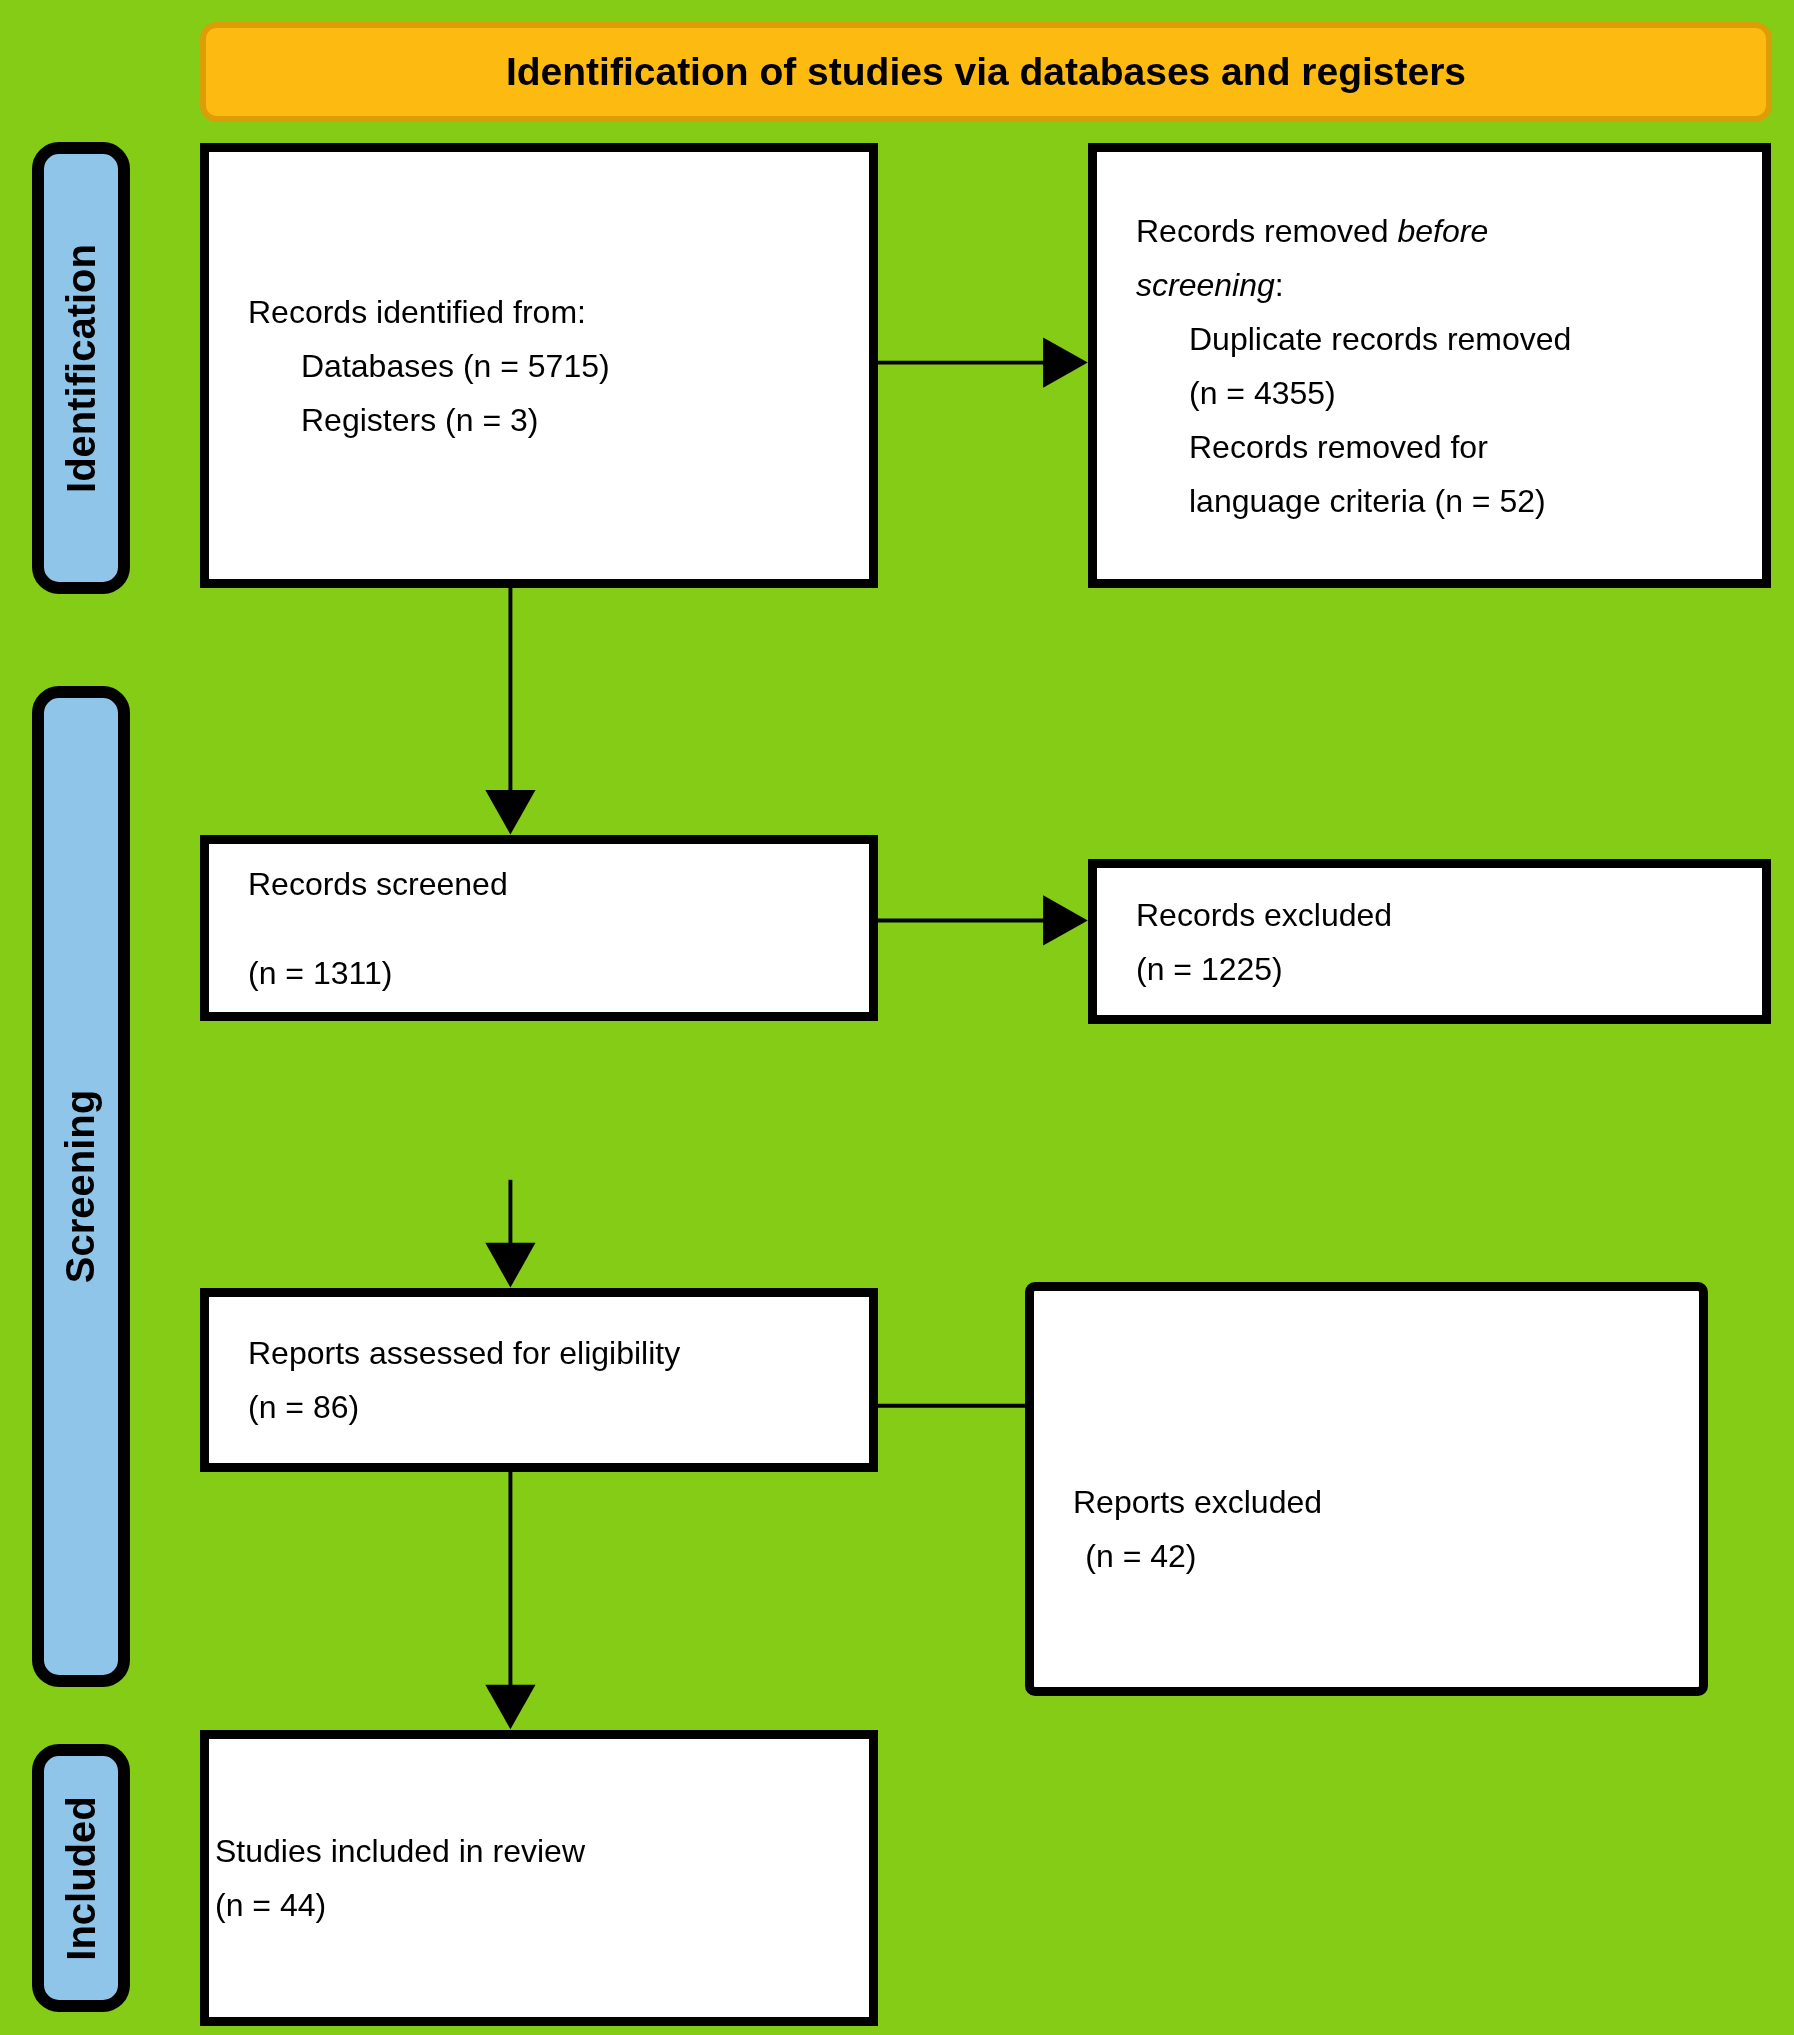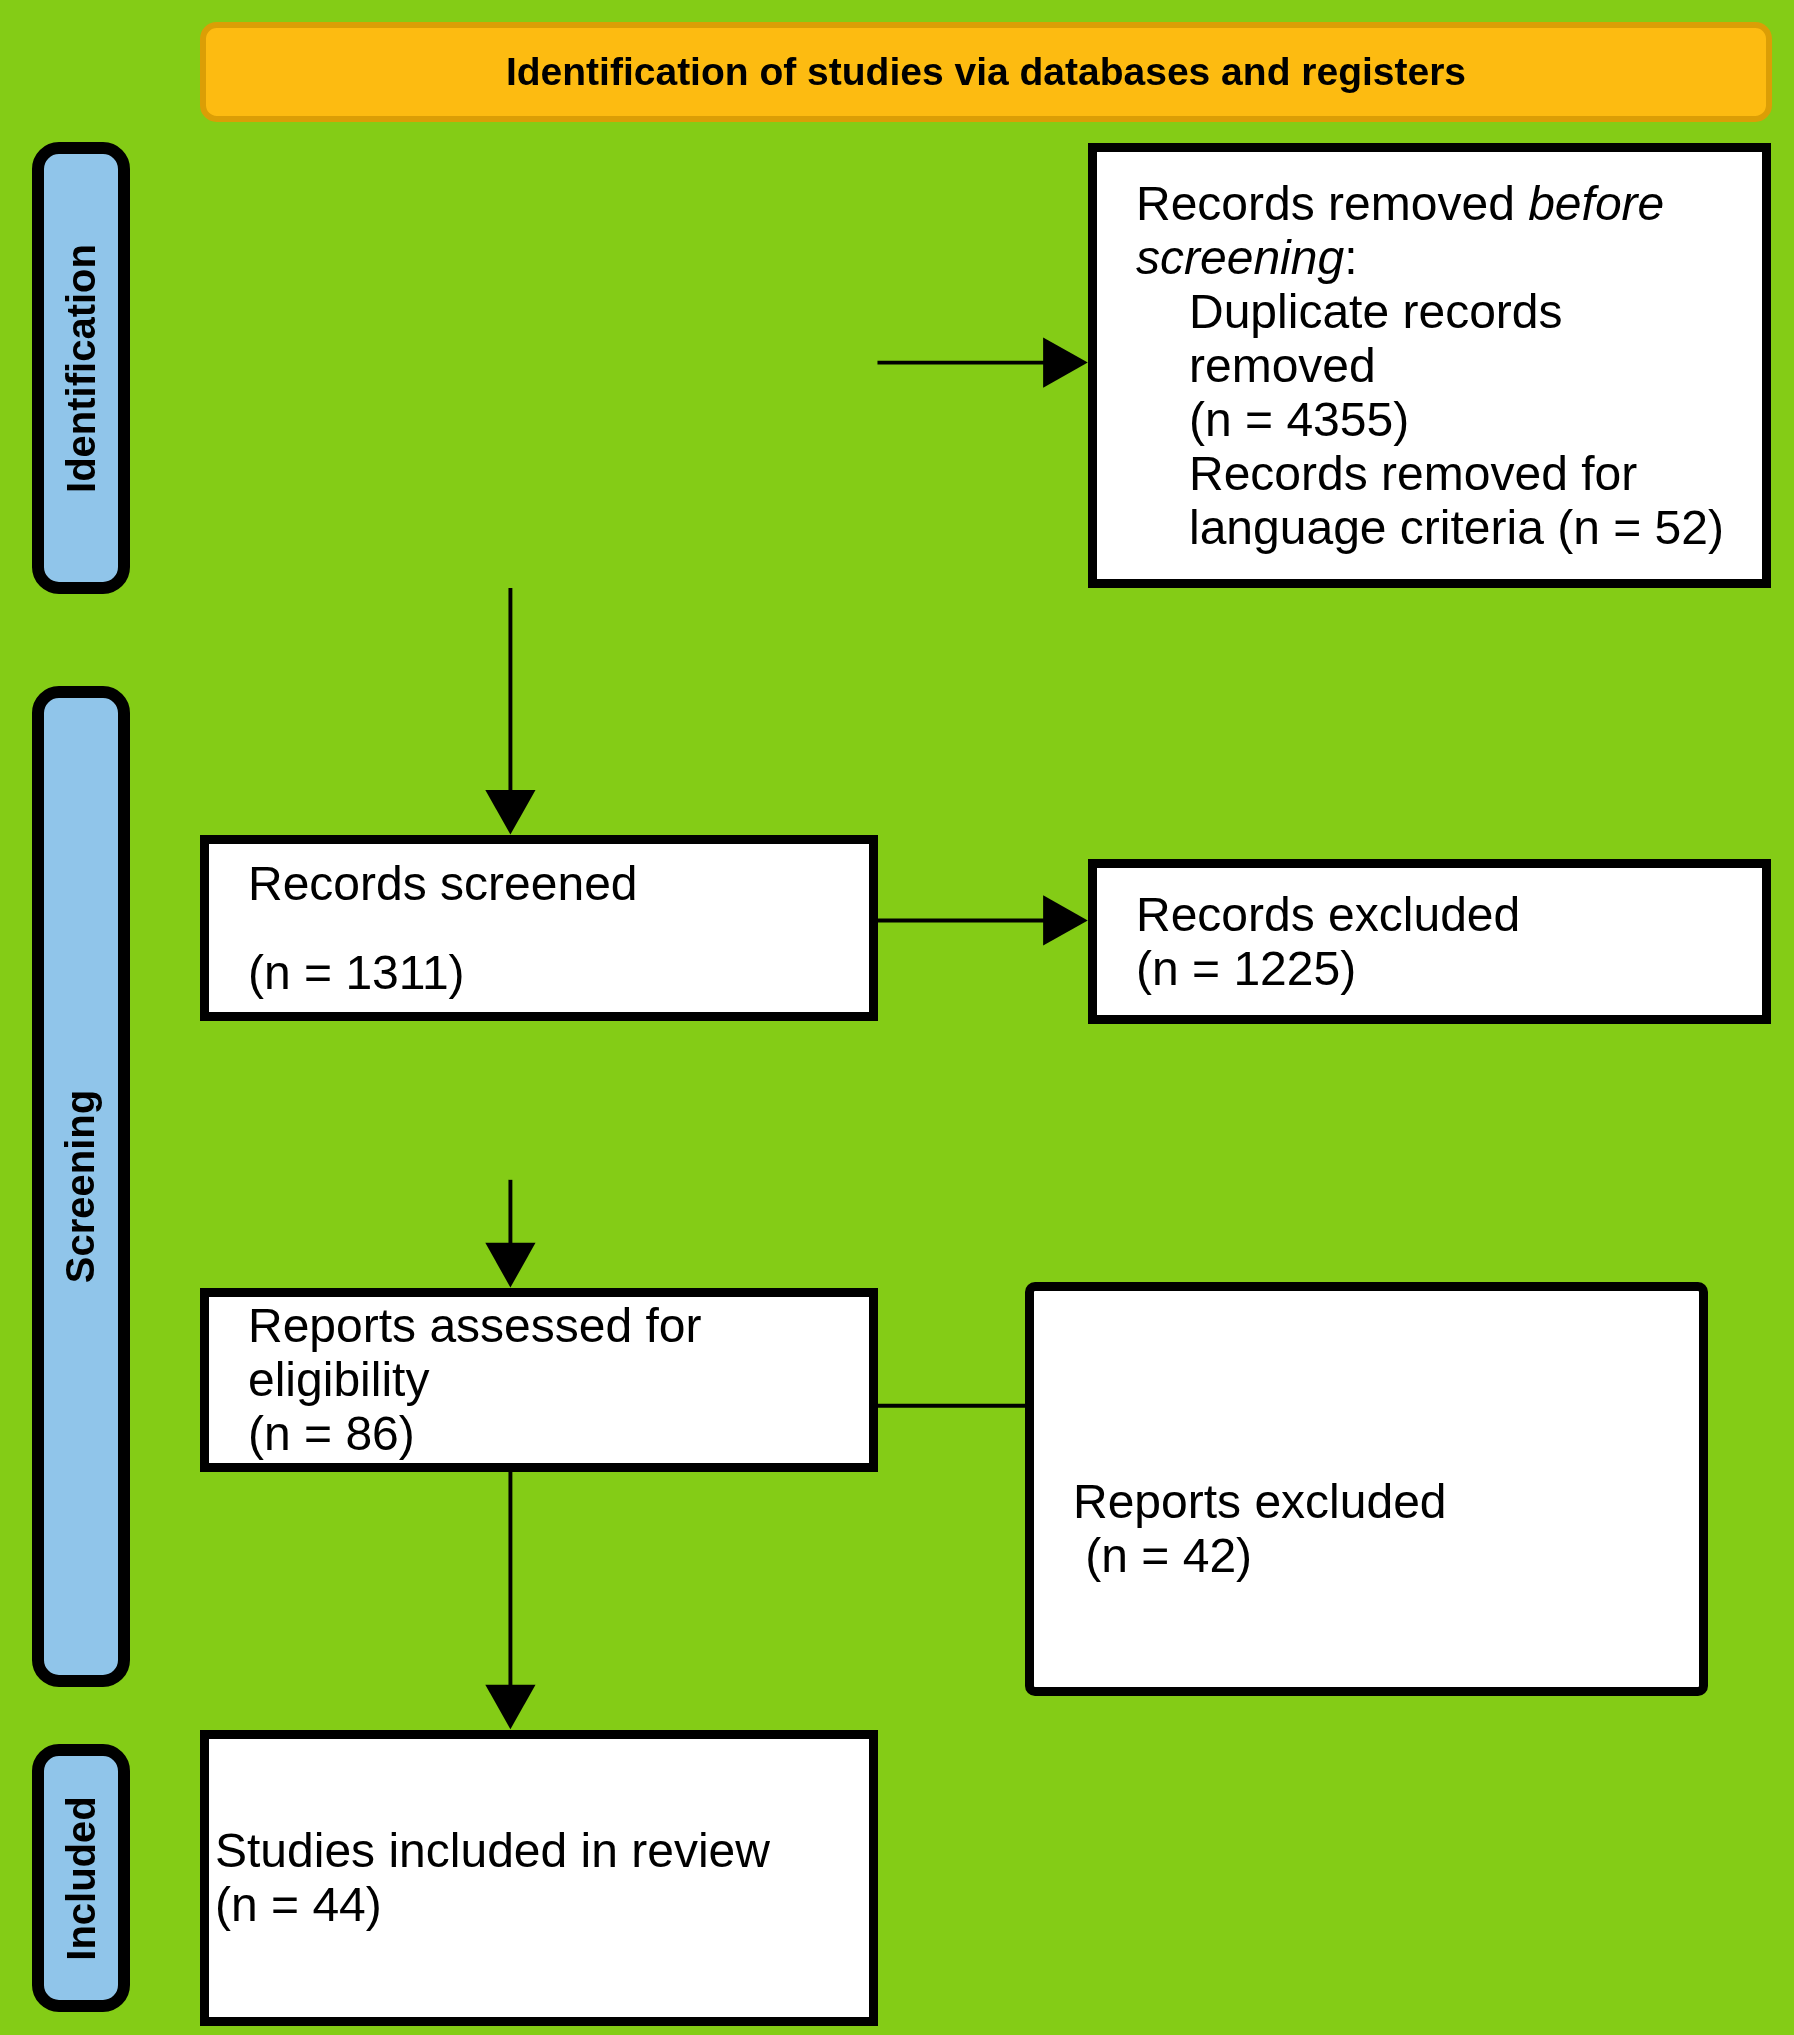--- a/index.html
+++ b/index.html
@@ -28,21 +28,21 @@
   }
   .stage-identification { top: 142px; height: 452px; }
   .stage-screening { top: 686px; height: 1001px; }
   .stage-included { top: 1744px; height: 268px; }
 
   .fbox {
     position: absolute; box-sizing: border-box; border: 9px solid #000;
     background: #ffffff; display: flex; flex-direction: column; justify-content: center;
     padding: 11px 28px 11px 39px; z-index: 2;
   }
-  .fbox .line { font-size: 48px; line-height: 54px; color: #000; }
+  .fbox .line { font-size: 32px; line-height: 54px; color: #000; }
   .fbox .indent { padding-left: 53px; }
   .fbox .indent-sm { padding-left: 12.3px; }
 
   .box-identified { left: 200px; top: 143px; width: 678px; height: 445px; }
   .box-removed   { left: 1088px; top: 143px; width: 683px; height: 445px; }
   .box-screened  { left: 200px; top: 835px; width: 678px; height: 186px; gap: 35px; }
   .box-excluded  { left: 1088px; top: 859px; width: 683px; height: 165px; }
   .box-assessed  { left: 200px; top: 1288px; width: 678px; height: 184px; }
   .box-reports-excluded { left: 1025px; top: 1282px; width: 683px; height: 414px; justify-content: flex-start; padding-top: 184px; border-radius: 10px; }
   .box-included  { left: 200px; top: 1730px; width: 678px; height: 296px; padding-left: 6px; }
@@ -89,20 +89,25 @@
   <div class="stage stage-identification">
     <span>Identification</span>
   </div>
   <div class="stage stage-screening">
     <span>Screening</span>
   </div>
   <div class="stage stage-included">
     <span>Included</span>
   </div>
 
+  <div class="fbox box-identified">
+    <div class="line">Records identified from:</div>
+    <div class="line indent">Databases (n = 5715)</div>
+    <div class="line indent">Registers (n = 3)</div>
+  </div>
 
   <div class="fbox box-removed">
     <div class="line"><span>Records removed </span><i>before</i></div>
     <div class="line"><i>screening</i><span>:</span></div>
     <div class="line indent">Duplicate records removed</div>
     <div class="line indent">(n = 4355)</div>
     <div class="line indent">Records removed for</div>
     <div class="line indent">language criteria (n = 52)</div>
   </div>
 

